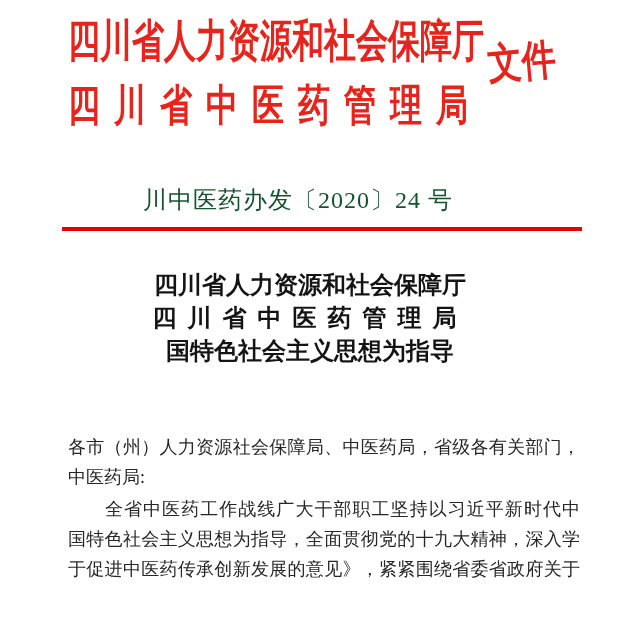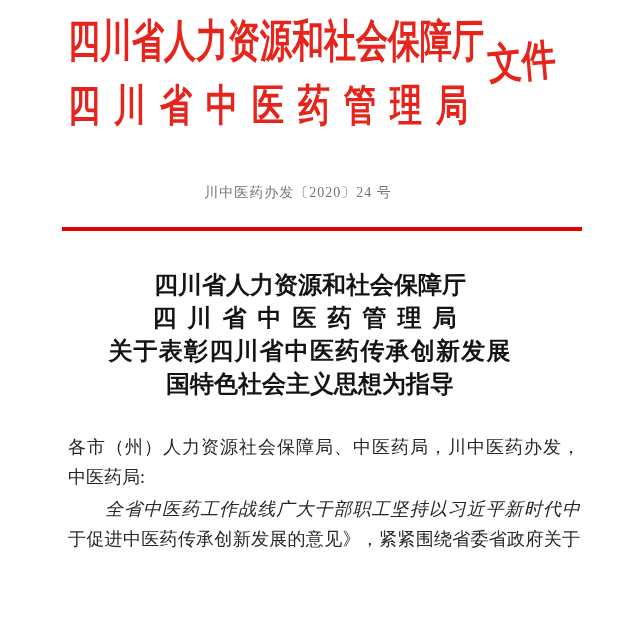--- a/index.html
+++ b/index.html
@@ -56,23 +56,23 @@
     transform-origin: left top;
   }
 
   
   .doc-number {
     position: absolute;
     top: 184px;
     left: 0;
     width: 596px;
     text-align: center;
-    font-size: 14px;
+    font-size: 24px;
     letter-spacing: 1px;
-    color: #737373;
+    color: #14532d;
   }
 
   
   .rule {
     position: absolute;
     top: 227px;
     left: 62px;
     width: 520px;
     height: 4px;
     background: #e60000;
@@ -105,45 +105,45 @@
   .bline {
     height: 30px;
     line-height: 30px;
     overflow: hidden;
   }
   .just {
     text-align: justify;
     text-align-last: justify;
     text-justify: inter-character;
   }
-  .indent { text-indent: 37px; font-style: italic; }
+  .indent { text-indent: 37px; }
   .para-start { margin-top: 2px; }
 </style>
 </head>
 <body>
 
 <div class="page">
 
   <div class="org1">四川省人力资源和社会保障厅</div>
 
   <div class="org2">四川省中医药管理局</div>
 
   <div class="doc-type">文件</div>
 
   <div class="doc-number">川中医药办发〔2020〕24 号</div>
 
   <div class="rule"></div>
 
   <div class="title">
     <div class="tline">四川省人力资源和社会保障厅</div>
     <div class="tline spaced">四川省中医药管理局</div>
-    <div class="tline wide">关于表彰四川省中医药传承创新发展</div>
     <div class="tline">国特色社会主义思想为指导</div>
   </div>
 
   <div class="body-text">
-    <div class="bline just">各市（州）人力资源社会保障局、中医药局，川中医药办发，</div>
+    <div class="bline just">各市（州）人力资源社会保障局、中医药局，省级各有关部门，</div>
     <div class="bline">中医药局:</div>
     <div class="bline just indent para-start">全省中医药工作战线广大干部职工坚持以习近平新时代中</div>
+    <div class="bline just">国特色社会主义思想为指导，全面贯彻党的十九大精神，深入学</div>
     <div class="bline just">于促进中医药传承创新发展的意见》，紧紧围绕省委省政府关于</div>
   </div>
 
 </div>
 
 </body></html>

